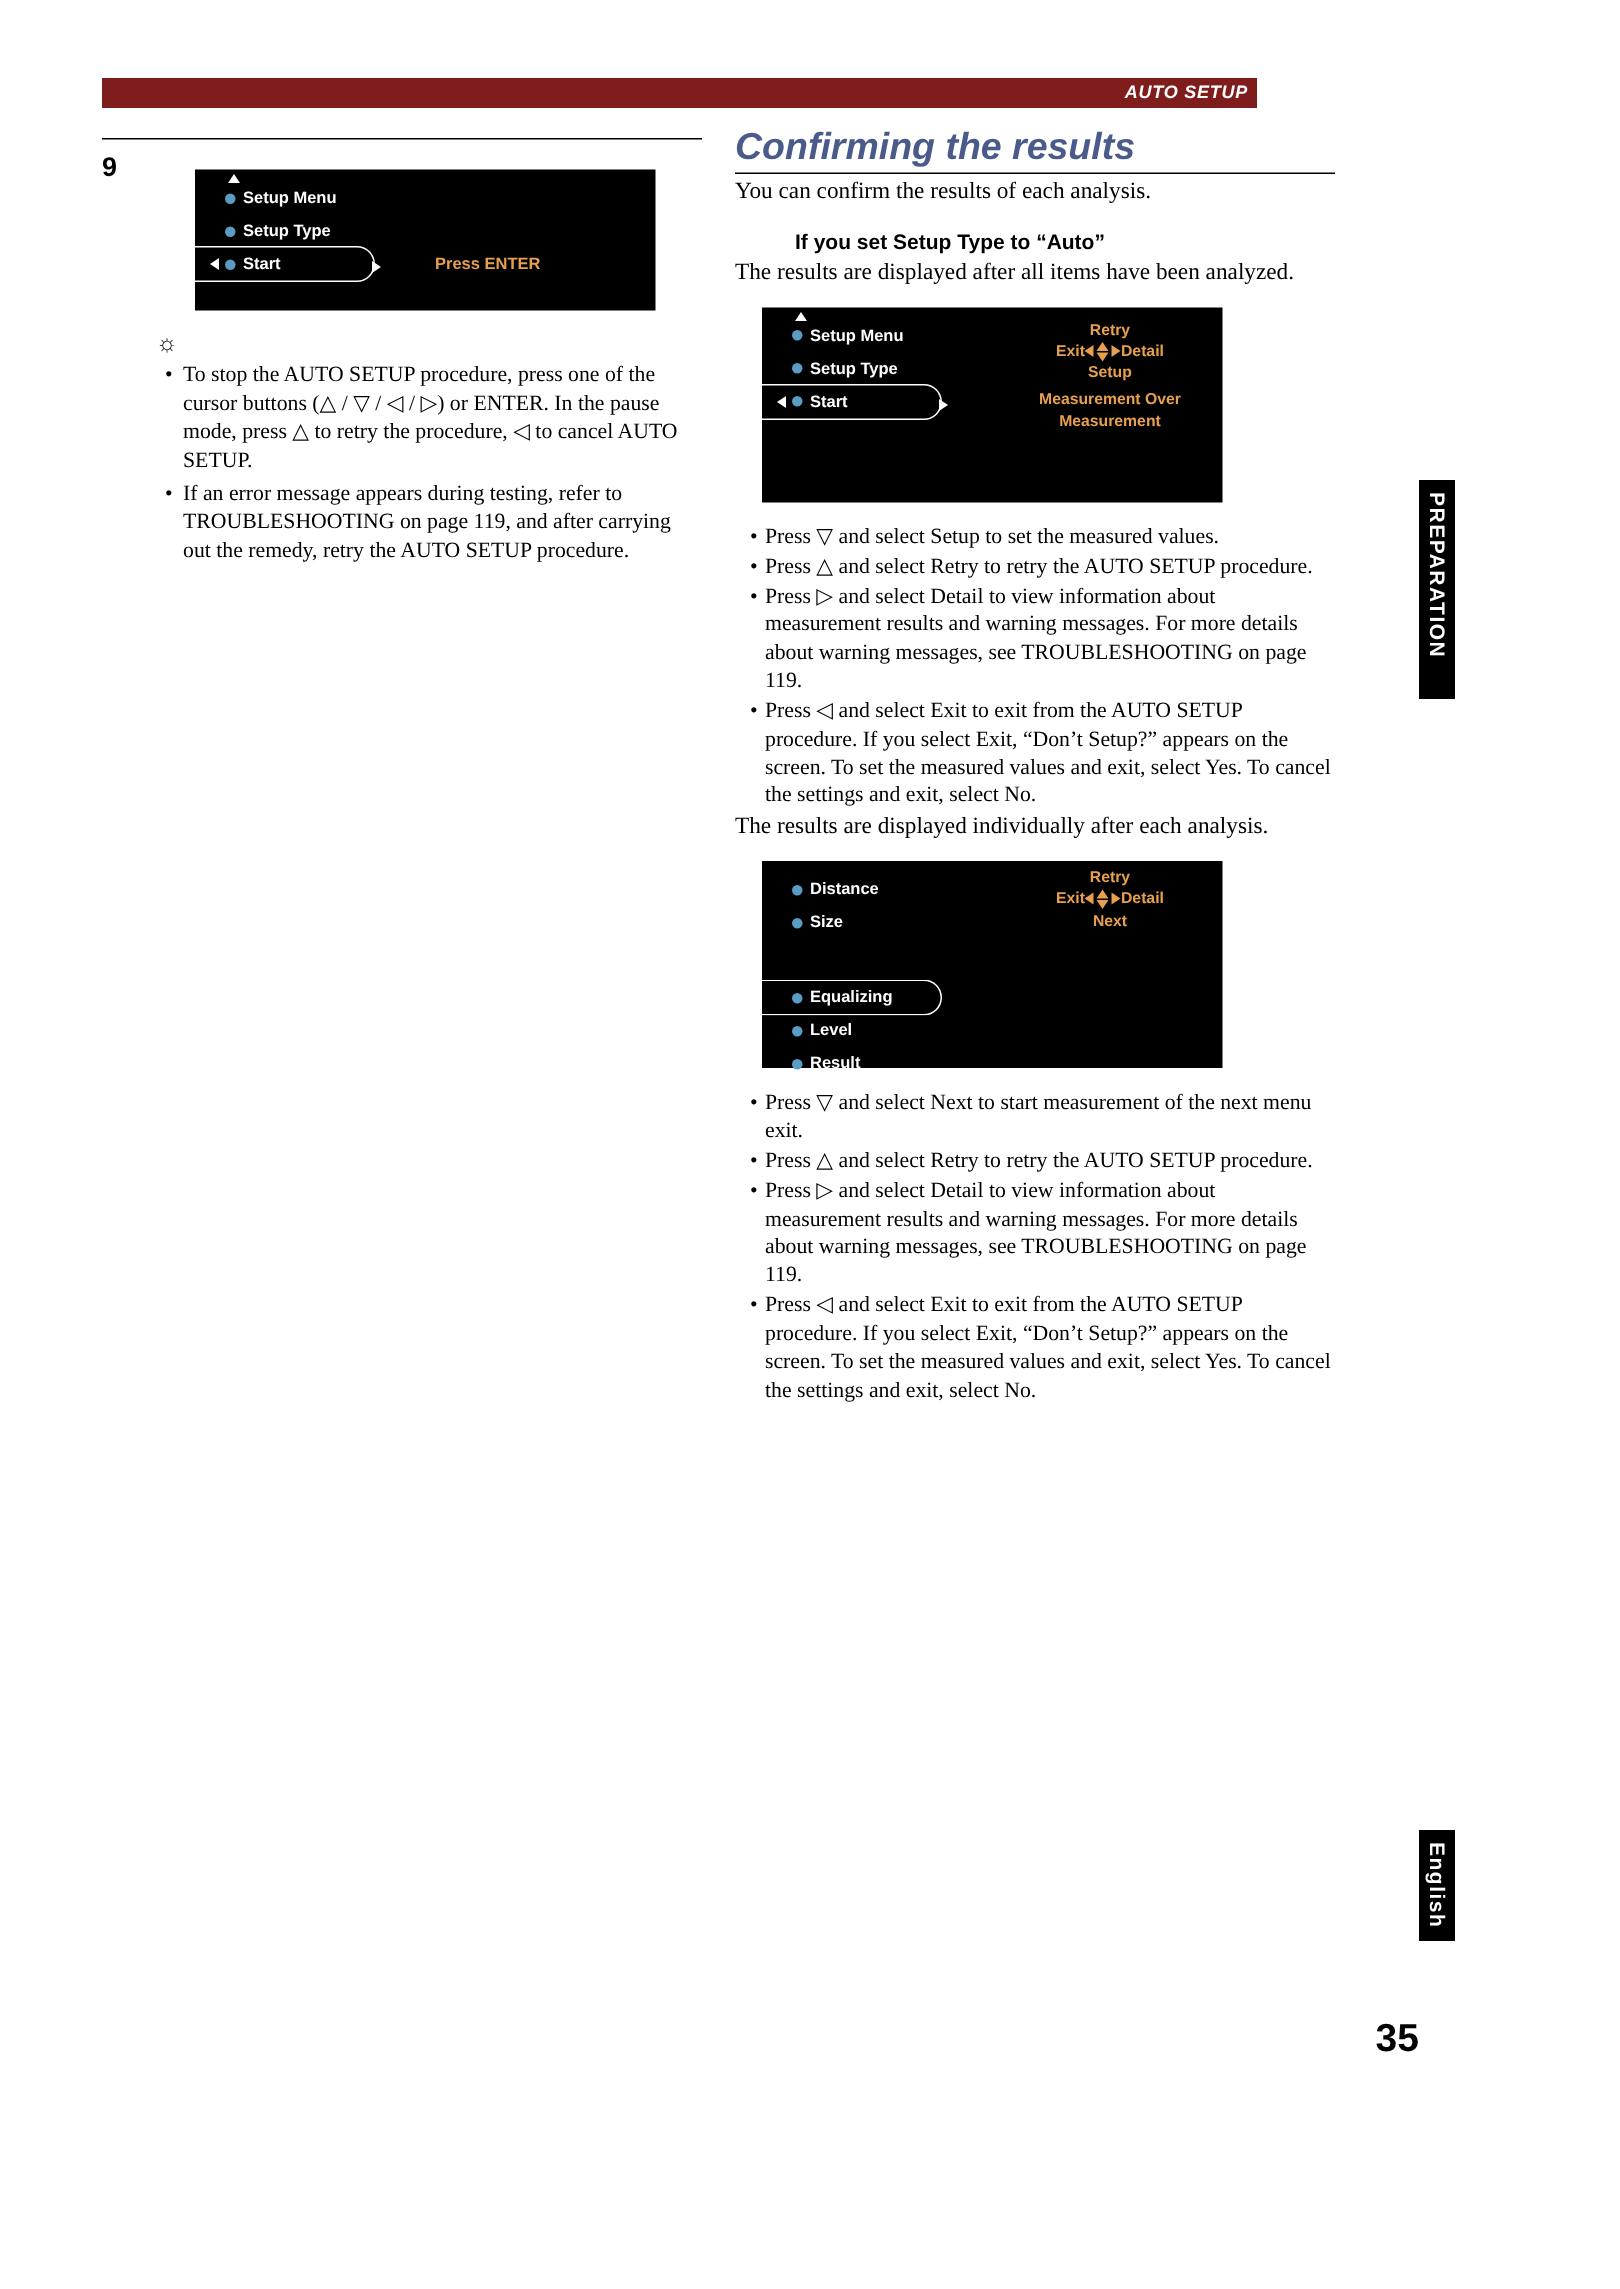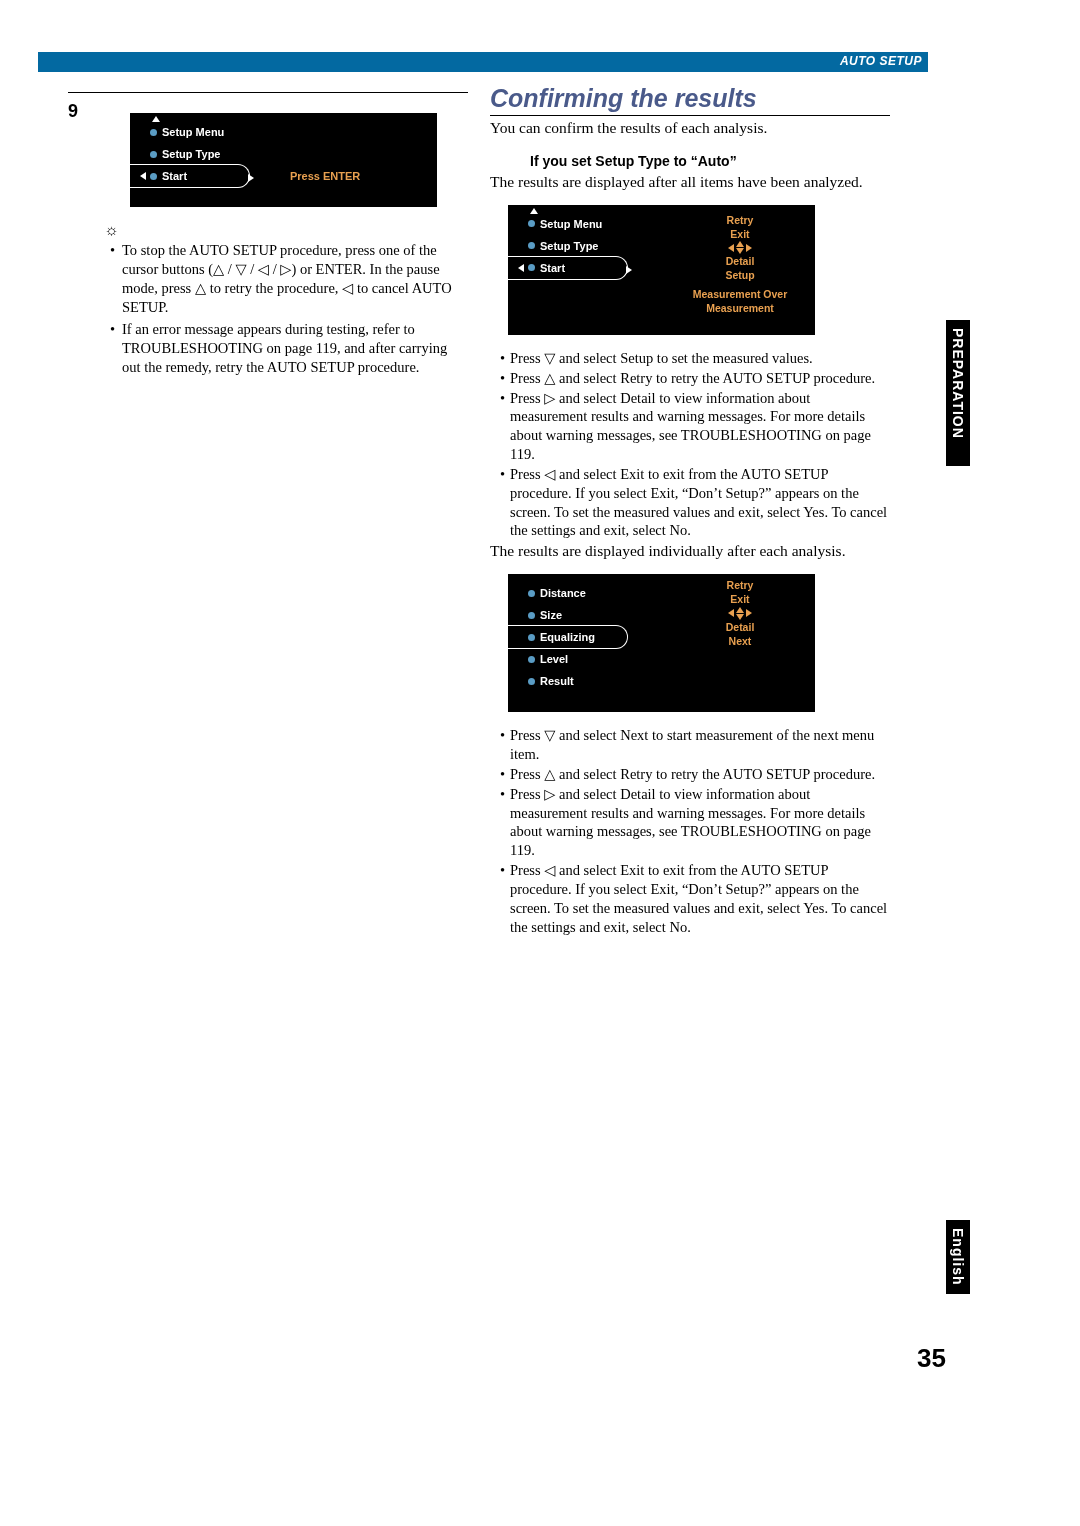--- a/index.html
+++ b/index.html
@@ -8,24 +8,24 @@
     font-size: 15px;
     background: #fff;
     width: 1080px;
     height: 1526px;
     position: relative;
     color: #000;
   }
   .top-bar {
     position: absolute;
     top: 52px;
-    left: 38px;
-    width: 890px;
+    left: 68px;
+    width: 770px;
     height: 20px;
-    background: #0369a1;
+    background: #7f1d1d;
   }
   .top-bar-text {
     position: absolute;
     right: 6px;
     top: 2px;
     color: #fff;
     font-family: Arial, sans-serif;
     font-size: 12px;
     font-weight: bold;
     font-style: italic;
@@ -146,21 +146,21 @@
   .screen .right-panel {
     position: absolute;
     right: 10px;
     top: 8px;
     width: 130px;
     color: #e8a050;
     text-align: center;
     font-size: 10.5px;
     line-height: 1.35;
   }
-  .screen .nav-cluster { display: flex; justify-content: center; align-items: center; gap: 0; color: #e8a050; flex-direction: column; }
+  .screen .nav-cluster { display: flex; justify-content: center; align-items: center; gap: 0; color: #e8a050; }
   .nav-arr { width:0;height:0; }
   .nav-up { border-left:4px solid transparent;border-right:4px solid transparent;border-bottom:6px solid #e8a050;}
   .nav-dn { border-left:4px solid transparent;border-right:4px solid transparent;border-top:6px solid #e8a050;}
   .nav-lf { border-top:4px solid transparent;border-bottom:4px solid transparent;border-right:6px solid #e8a050;}
   .nav-rt { border-top:4px solid transparent;border-bottom:4px solid transparent;border-left:6px solid #e8a050;}
   .nav-mid { display:flex;align-items:center;gap:2px;}
   .nav-col { display:flex;flex-direction:column;align-items:center;gap:1px;}
 
   .hint-icon {
     font-size: 16px;
@@ -314,21 +314,21 @@
           <span class="bullet"></span>
           <span>Distance</span>
         </div>
       </div>
     <div class="row">
         <div class="indent">
           <span class="bullet"></span>
           <span>Size</span>
         </div>
       </div>
-    <div class="row" style="position:relative;">
+    <div class="row" style="position:relative;margin-top:28px;">
       <div class="pill"></div>
       <div class="indent">
           <span class="bullet"></span>
           <span>Equalizing</span>
         </div>
     </div>
     <div class="row">
         <div class="indent">
           <span class="bullet"></span>
           <span>Level</span>
@@ -352,18 +352,18 @@
             </div>
           <span class="nav-arr nav-rt"></span>
         </div>
         <span>Detail</span>
       </div>
       <div>Next</div>
     </div>
   </div>
 
   <ul class="small-bullets">
-    <li>Press ▽ and select Next to start measurement of the next menu item.</li>
+    <li>Press ▽ and select Next to start measurement of the next menu exit.</li>
     <li>Press △ and select Retry to retry the AUTO SETUP procedure.</li>
     <li>Press ▷ and select Detail to view information about measurement results and warning messages. For more details about warning messages, see TROUBLESHOOTING on page 119.</li>
     <li>Press ◁ and select Exit to exit from the AUTO SETUP procedure. If you select Exit, “Don’t Setup?” appears on the screen. To set the measured values and exit, select Yes. To cancel the settings and exit, select No.</li>
   </ul>
 </div>
 
 </body></html>

